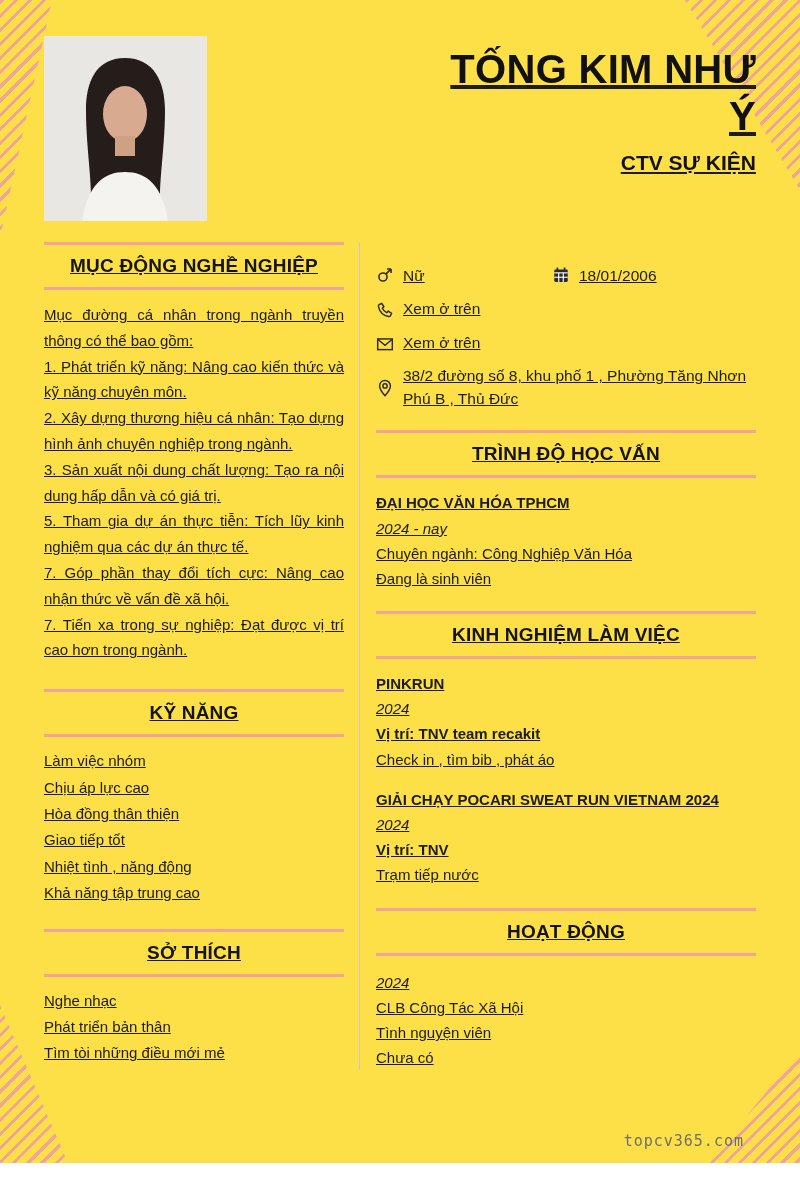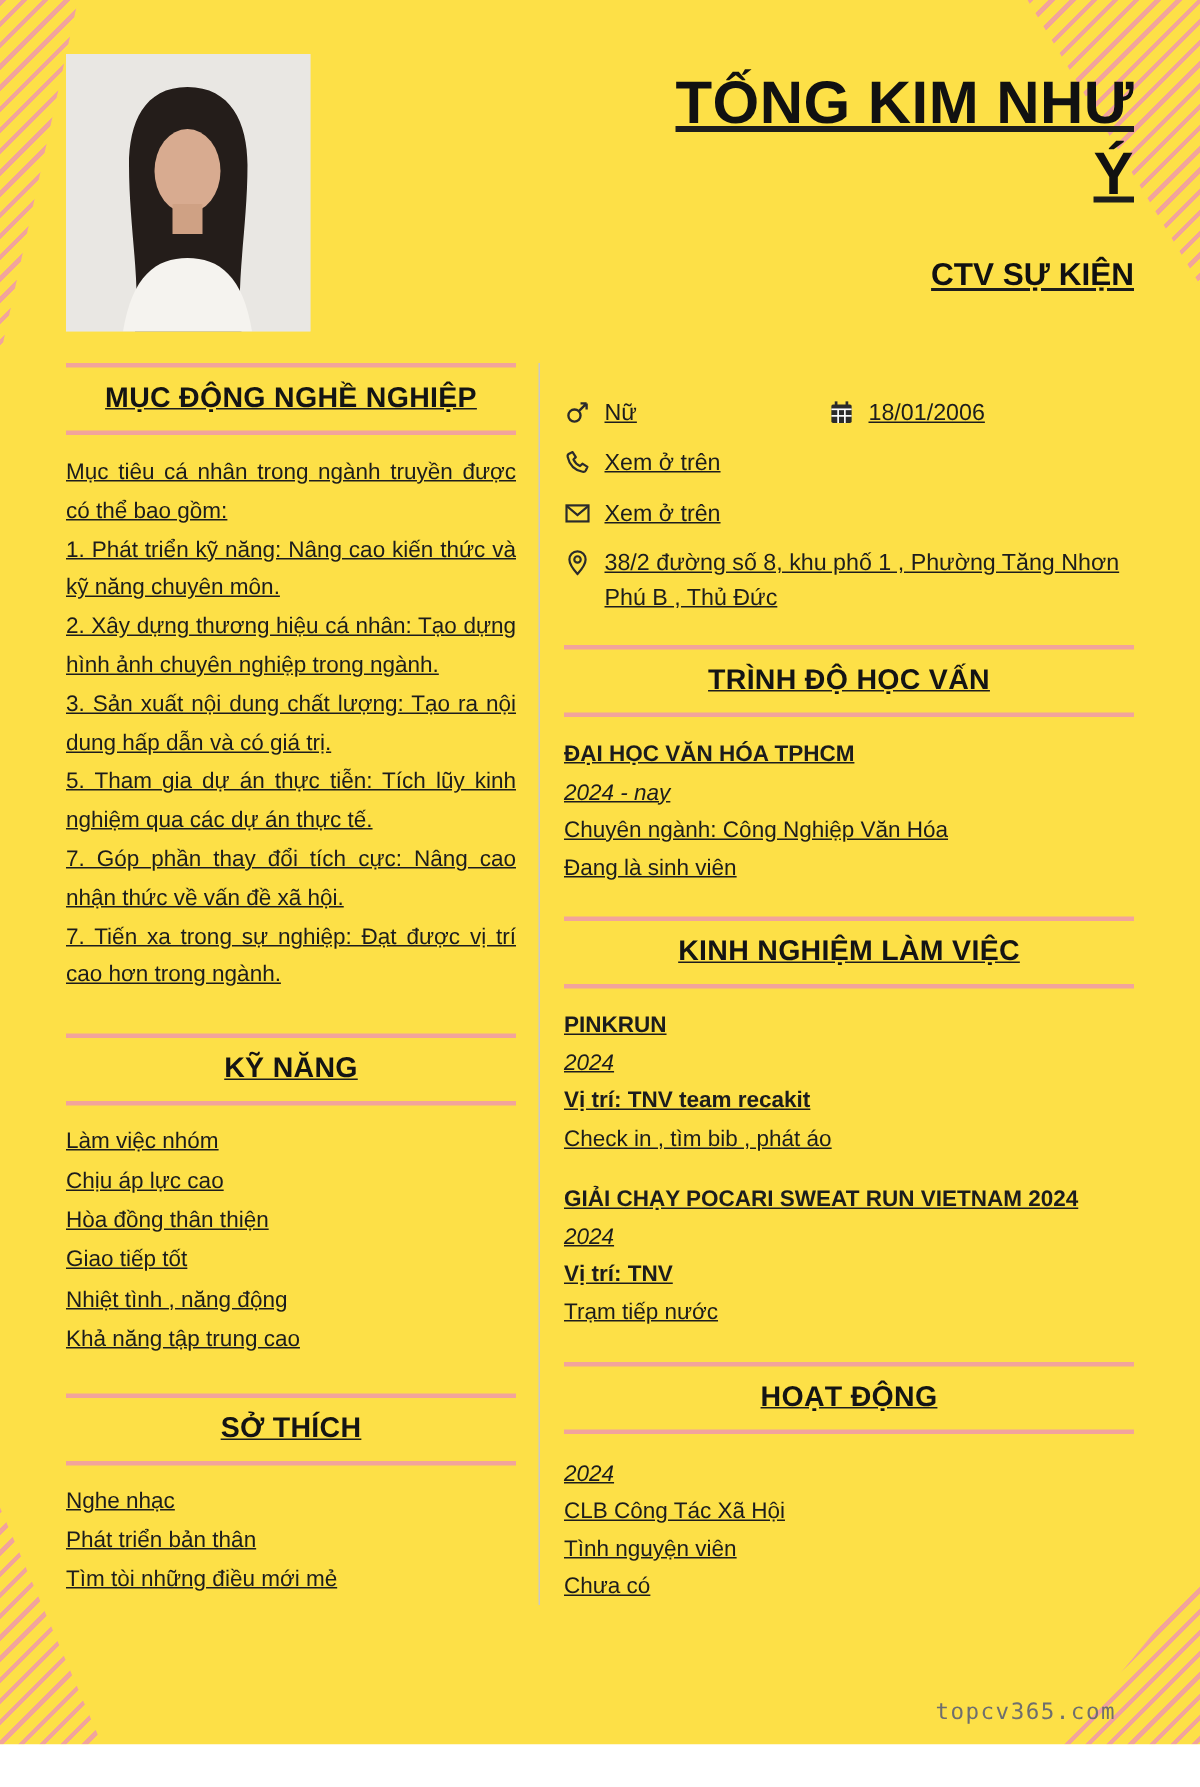--- a/index.html
+++ b/index.html
@@ -30,21 +30,21 @@
   .stripes-tr{right:0;top:0;width:115px;height:190px;clip-path:polygon(0 0,100% 0,100% 100%);}
   .stripes-bl{left:0;bottom:0;width:68px;height:158px;clip-path:polygon(0 0,0 100%,100% 100%);}
   .stripes-br{right:0;bottom:0;width:92px;height:112px;clip-path:polygon(100% 0,100% 100%,0 100%);}
 
   
   .header{display:flex;align-items:flex-start;padding:36px 44px 0;position:relative;z-index:1;}
   .photo{width:163px;height:185px;flex:none;overflow:hidden;background:#e9e7e3;}
   .photo svg{display:block;}
   .header-text{flex:1;text-align:right;padding-top:10px;}
   .name{margin:0;font-size:40px;line-height:1.17;font-weight:800;color:#111;letter-spacing:.3px;}
-  .job-title{margin-top:32px;font-size:21px;font-weight:700;color:#111;}
+  .job-title{margin-top:11px;font-size:21px;font-weight:700;color:#111;}
 
   
   .columns{display:flex;margin:21px 44px 0;position:relative;z-index:1;padding-bottom:36px;}
   .col-left{width:316px;flex:none;padding-right:15px;border-right:1px solid var(--divider);}
   .col-right{flex:1;padding-left:16px;}
 
   .section-heading{
     margin:0;text-align:center;font-size:19px;font-weight:700;color:#141414;
     border-top:3px solid var(--accent);border-bottom:3px solid var(--accent);
     padding:10px 0;letter-spacing:.2px;
@@ -53,21 +53,21 @@
   .mt-hobbies{margin-top:22px;}
   .mt-right{margin-top:20px;}
 
   .objective-text{margin-top:12px;}
   .objective-text p{margin:0;font-size:15px;line-height:1.72;text-align:justify;color:#1c1c1c;}
 
   .plain-list{margin-top:11px;font-size:15px;line-height:1.76;color:#1c1c1c;}
 
   
   .contact{margin-top:23px;font-size:15.5px;}
-  .contact-row{display:flex;align-items:flex-start;margin-bottom:11px;line-height:1.45;}
+  .contact-row{display:flex;align-items:center;margin-bottom:11px;line-height:1.45;}
   .contact-split{display:flex;margin-bottom:11px;}
   .contact-cell-left{display:flex;align-items:flex-start;width:176px;line-height:1.45;}
   .contact-cell-right{display:flex;align-items:flex-start;line-height:1.45;}
   .cicon{width:18px;height:18px;flex:none;margin-right:9px;margin-top:1px;}
   .cicon svg{display:block;width:100%;height:100%;}
 
   .line{font-size:15px;line-height:1.68;color:#1c1c1c;}
   .bold{font-weight:700;}
   .italic{font-style:italic;}
   .edu-block{margin-top:12px;}
@@ -107,21 +107,21 @@
     </div>
   </header>
 
   <div class="columns">
 
     <div class="col-left">
 
       <section>
         <h2 class="section-heading">MỤC ĐỘNG NGHỀ NGHIỆP</h2>
         <div class="objective-text">
-          <p>Mục tiêu cá nhân trong ngành truyền được có thể bao gồm:</p>
+          <p>Mục đường cá nhân trong ngành truyền thông có thể bao gồm:</p>
           <p>1. Phát triển kỹ năng: Nâng cao kiến thức và kỹ năng chuyên môn.</p>
           <p>2. Xây dựng thương hiệu cá nhân: Tạo dựng hình ảnh chuyên nghiệp trong ngành.</p>
           <p>3. Sản xuất nội dung chất lượng: Tạo ra nội dung hấp dẫn và có giá trị.</p>
           <p>5. Tham gia dự án thực tiễn: Tích lũy kinh nghiệm qua các dự án thực tế.</p>
           <p>7. Góp phần thay đổi tích cực: Nâng cao nhận thức về vấn đề xã hội.</p>
           <p>7. Tiến xa trong sự nghiệp: Đạt được vị trí cao hơn trong ngành.</p>
         </div>
       </section>
 
       <section>

